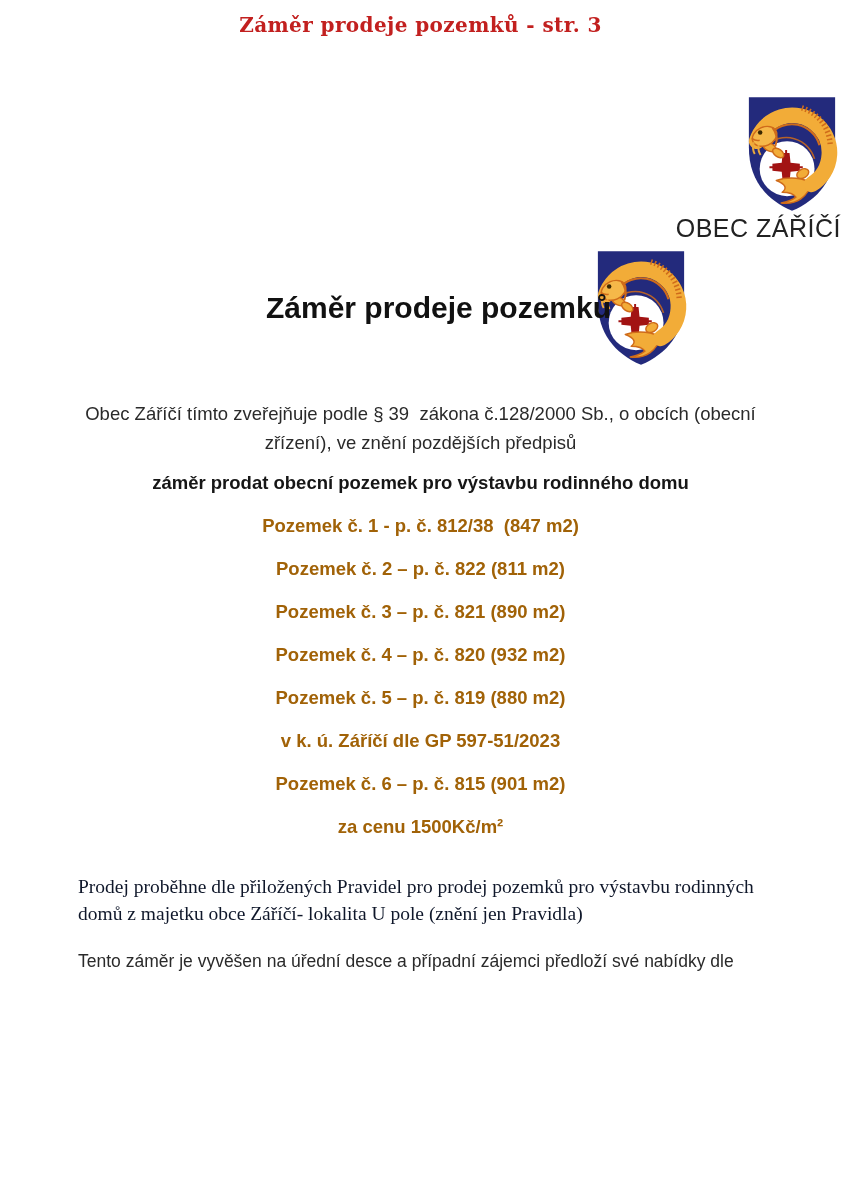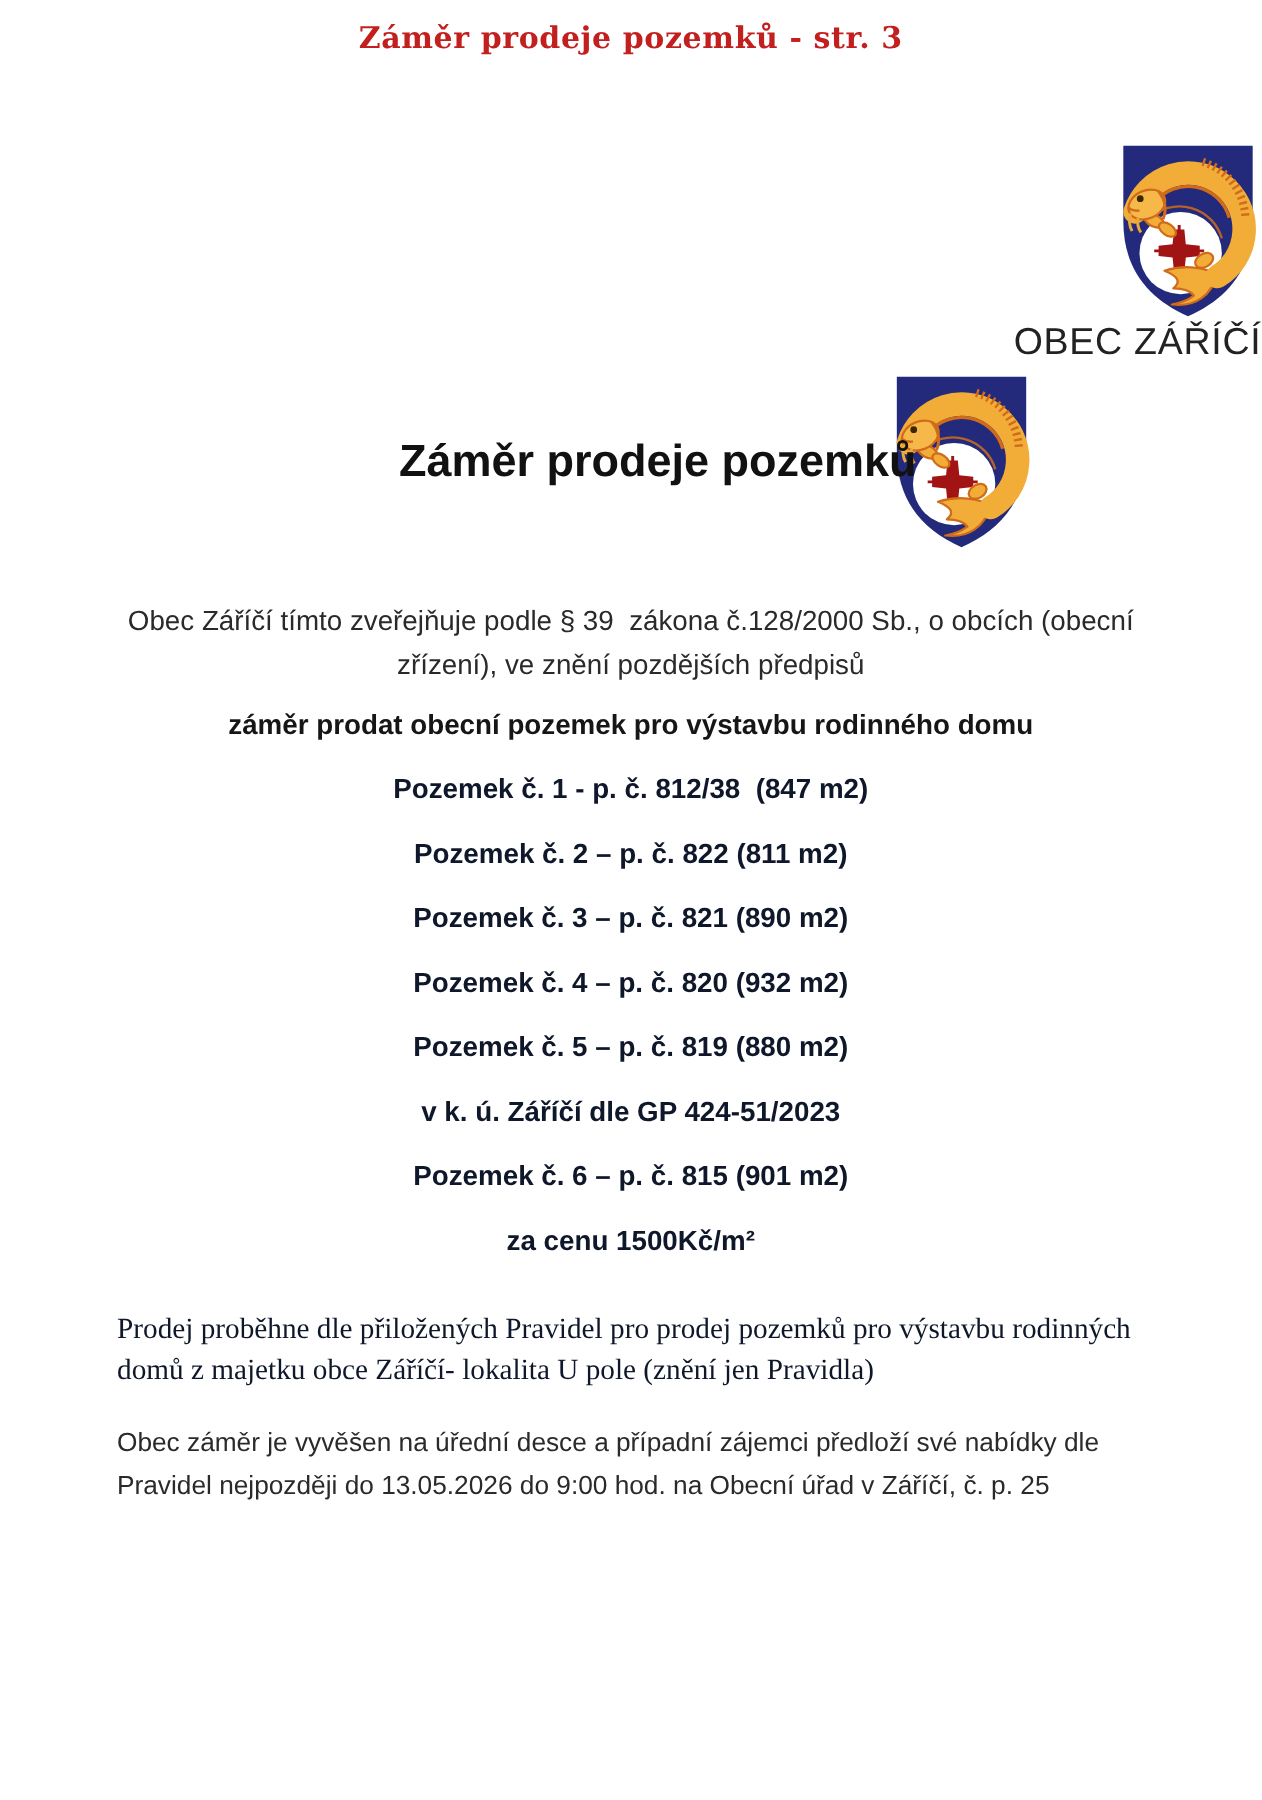--- a/index.html
+++ b/index.html
@@ -23,21 +23,21 @@
     flex: 1; text-align: center; font-size: 25px; line-height: 28px;
     margin-bottom: 6px; letter-spacing: 0.5px; color: #222;
   }
   .doc-title {
     margin-top: 76px; text-align: center;
     font-size: 30px; line-height: 36px; font-weight: 700; color: #111; margin-left: 36px;
   }
   .intro { margin-top: 73px; text-align: center; font-size: 18.5px; line-height: 29px; color: #2a2a2a; }
   .line { white-space: pre; }
   .subject { margin-top: 14px; text-align: center; font-weight: 700; font-size: 18.5px; line-height: 24px; color: #161616; }
-  .plots { margin-top: 18px; text-align: center; font-weight: 700; font-size: 18.5px; color: #0f172a; }
+  .plots { margin-top: 18px; text-align: center; font-weight: 700; font-size: 18.5px; color: #a16207; }
   .plot-line { line-height: 25px; margin-bottom: 18px; white-space: pre; }
   .para { margin-left: 78px; margin-right: 60px; }
   .serif-para {
     margin-top: 34px;
     font-family: "Liberation Serif", "DejaVu Serif", serif;
     font-size: 19.5px; line-height: 27px; color: #0f172a;
   }
   .sans-para { margin-top: 20px; font-size: 17.5px; line-height: 29px; color: #2a2a2a; }
   .defs-holder { position: absolute; width: 0; height: 0; overflow: hidden; }
 </style>
@@ -99,28 +99,27 @@
   </div>
 
   <div class="subject">záměr prodat obecní pozemek pro výstavbu rodinného domu</div>
 
   <div class="plots">
     <div class="plot-line">Pozemek č. 1 - p. č. 812/38  (847 m2)</div>
     <div class="plot-line">Pozemek č. 2 – p. č. 822 (811 m2)</div>
     <div class="plot-line">Pozemek č. 3 – p. č. 821 (890 m2)</div>
     <div class="plot-line">Pozemek č. 4 – p. č. 820 (932 m2)</div>
     <div class="plot-line">Pozemek č. 5 – p. č. 819 (880 m2)</div>
-    <div class="plot-line">v k. ú. Záříčí dle GP 424-51/2023</div>
+    <div class="plot-line">v k. ú. Záříčí dle GP 597-51/2023</div>
     <div class="plot-line">Pozemek č. 6 – p. č. 815 (901 m2)</div>
     <div class="plot-line">za cenu 1500Kč/m²</div>
   </div>
 
   <div class="para serif-para">
     <div class="line">Prodej proběhne dle přiložených Pravidel pro prodej pozemků pro výstavbu rodinných</div>
     <div class="line">domů z majetku obce Záříčí- lokalita U pole (znění jen Pravidla)</div>
   </div>
 
   <div class="para sans-para">
-    <div class="line">Obec záměr je vyvěšen na úřední desce a případní zájemci předloží své nabídky dle</div>
-    <div class="line">Pravidel nejpozději do 13.05.2026 do 9:00 hod. na Obecní úřad v Záříčí, č. p. 25</div>
+    <div class="line">Tento záměr je vyvěšen na úřední desce a případní zájemci předloží své nabídky dle</div>
   </div>
 
 </div>
 
 </body></html>

